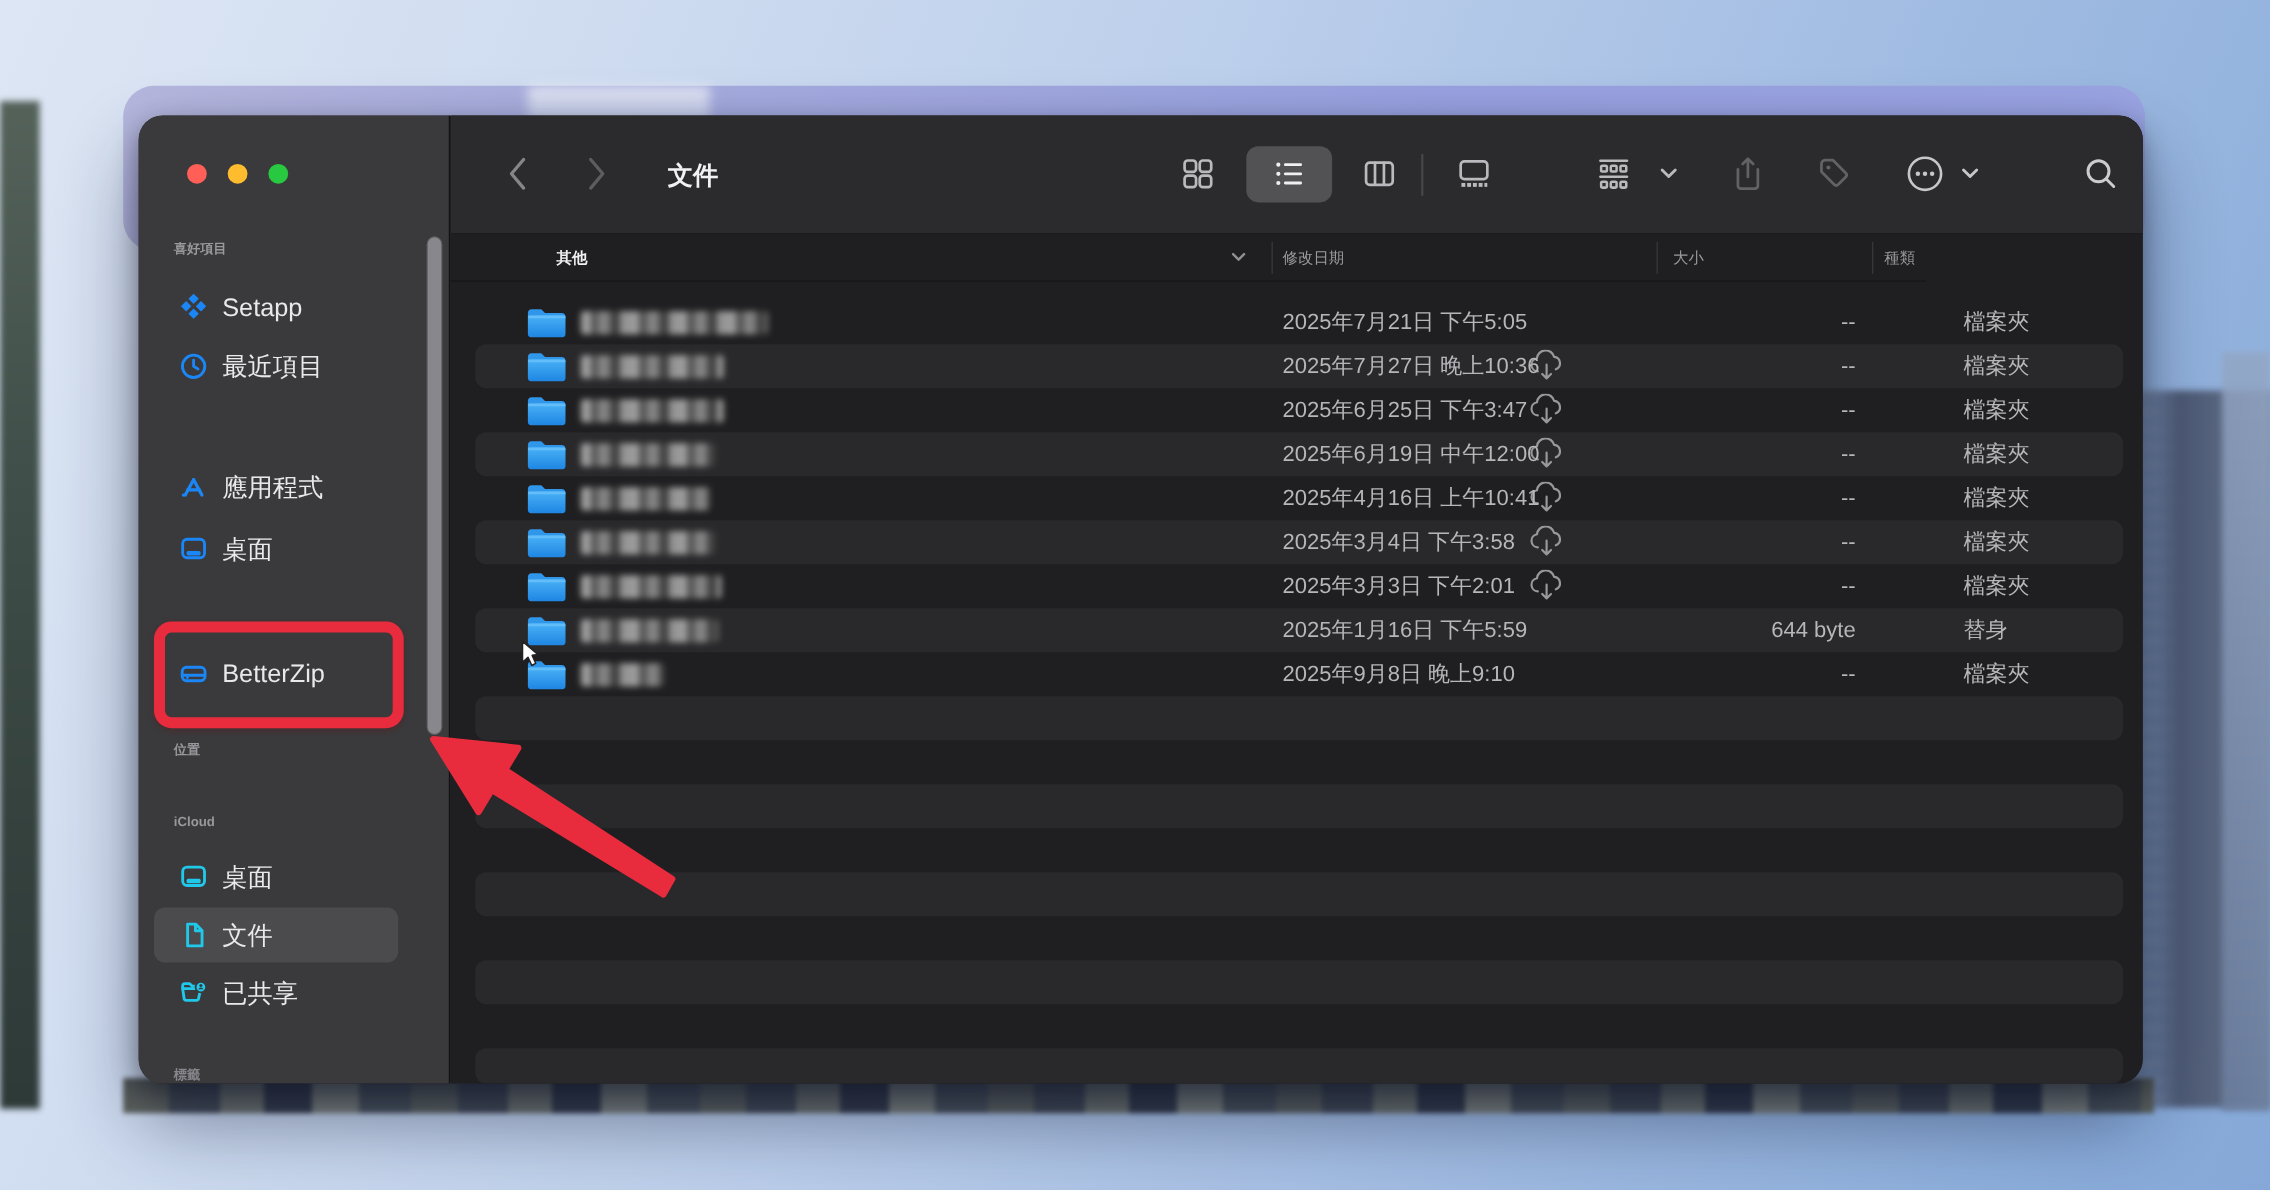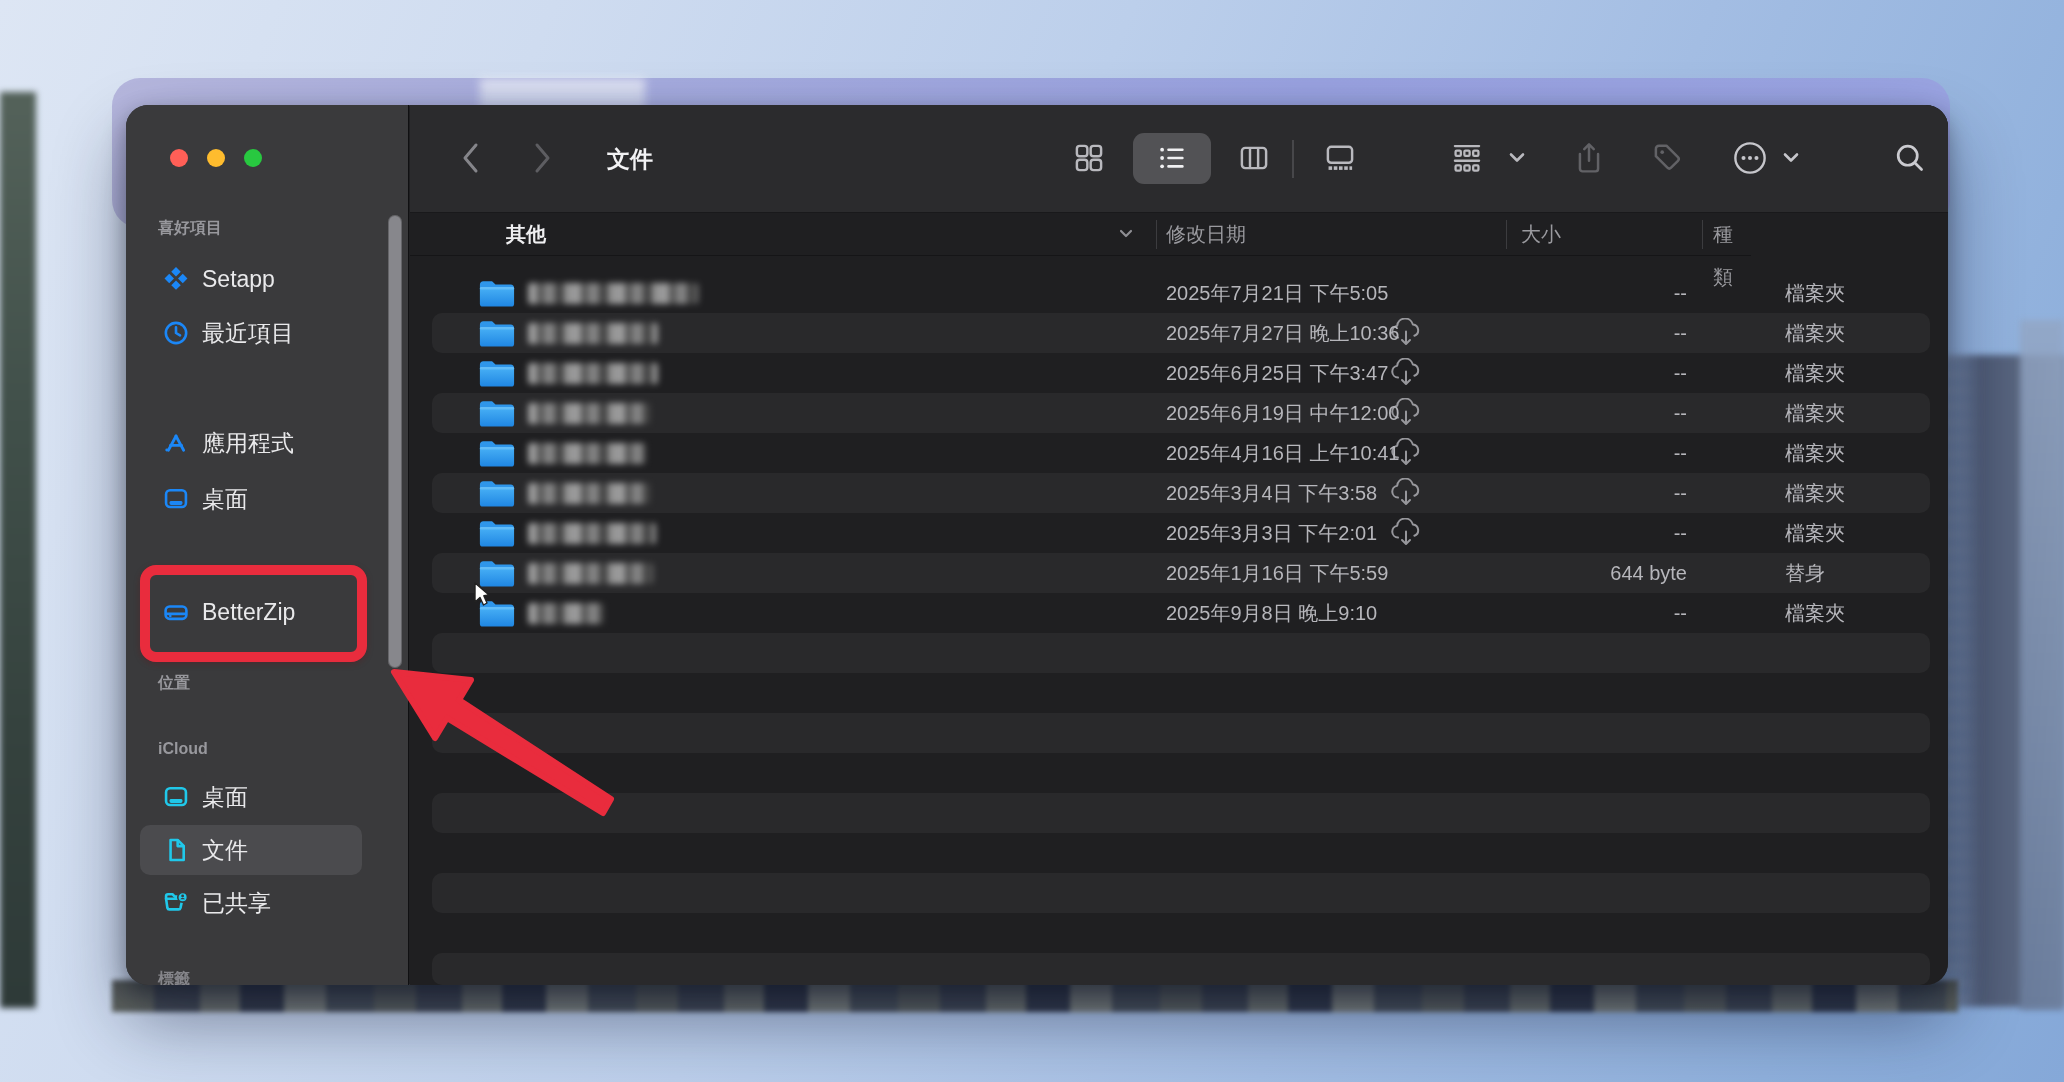--- a/index.html
+++ b/index.html
@@ -29,41 +29,41 @@
   
   .window { position:absolute; left:126px; top:105px; width:1822px; height:880px;
     border-radius:22px; overflow:hidden; background:#1f1f21;
     box-shadow:0 35px 70px rgba(15,25,55,.45),0 8px 22px rgba(0,0,0,.35),inset 0 0 0 1px rgba(255,255,255,.07); }
 
   
   .sidebar { position:absolute; left:0; top:0; width:283px; height:880px;
     background:#3a3a3c; border-right:1px solid #101012; }
   .traffic { position:absolute; left:44px; top:44px; display:flex; gap:19px; }
   .traffic span { width:18px; height:18px; border-radius:50%; display:block; }
-  .sb-header { position:absolute; left:32px; color:#98989d; font-size:16px; font-weight:700; }
+  .sb-header { position:absolute; left:32px; color:#98989d; font-size:12px; font-weight:700; }
   .sb-item { position:absolute; left:14px; width:254px; height:50px; border-radius:10px;
     display:flex; align-items:center; color:#e9e9eb; font-size:23px; }
   .sb-item .ic { width:26px; height:26px; margin-left:23px; margin-right:13px; flex:0 0 auto; }
   .sb-item.selected { background:#4b4b4e; width:222px; }
   .sb-scrollbar { position:absolute; left:262px; top:110px; width:14px; height:453px;
     border-radius:8px; background:#87878c; box-shadow:inset 0 0 0 1px rgba(0,0,0,.25); }
 
   
   .main { position:absolute; left:284px; top:0; width:1538px; height:880px; background:#1f1f21; }
   .toolbar { position:absolute; left:0; top:0; width:1538px; height:108px;
     background:#2b2b2d; border-bottom:1px solid #19191b; }
   .tb { position:absolute; top:53px; transform:translate(-50%,-50%); display:flex; align-items:center; justify-content:center; }
   .win-title { position:absolute; left:150px; top:0; width:140px; height:108px; line-height:108px;
     text-align:center; color:#f2f2f4; font-size:23px; font-weight:700; }
   .seg-sel { position:absolute; left:723px; top:28px; width:78px; height:51px; border-radius:11px; background:#525255; }
   .tb-div { position:absolute; left:882px; top:35px; width:2px; height:38px; background:#47474a; }
 
   
   .list-header { position:absolute; left:0; top:108px; width:1341px; height:43px;
-    border-bottom:1px solid #151517; font-size:20px; color:#9a9a9f; }
+    border-bottom:1px solid #151517; font-size:14px; color:#9a9a9f; }
   .list-header .hdiv { position:absolute; top:7px; width:1px; height:29px; background:#3c3c3f; }
   .hcell { position:absolute; top:0; line-height:43px; }
   .h-other { left:96px; color:#f0f0f2; font-weight:700; }
 
   
   .row { position:absolute; left:0; width:1538px; height:40px; }
   .row .stripe-bg, .stripe { position:absolute; left:22px; width:1498px; height:40px; border-radius:10px; }
   .row.striped .stripe-bg { background:#29292b; }
   .stripe { background:#29292b; }
   .row .cell { position:absolute; top:0; line-height:40px; font-size:20px; color:#b6b6bb; white-space:nowrap; }

